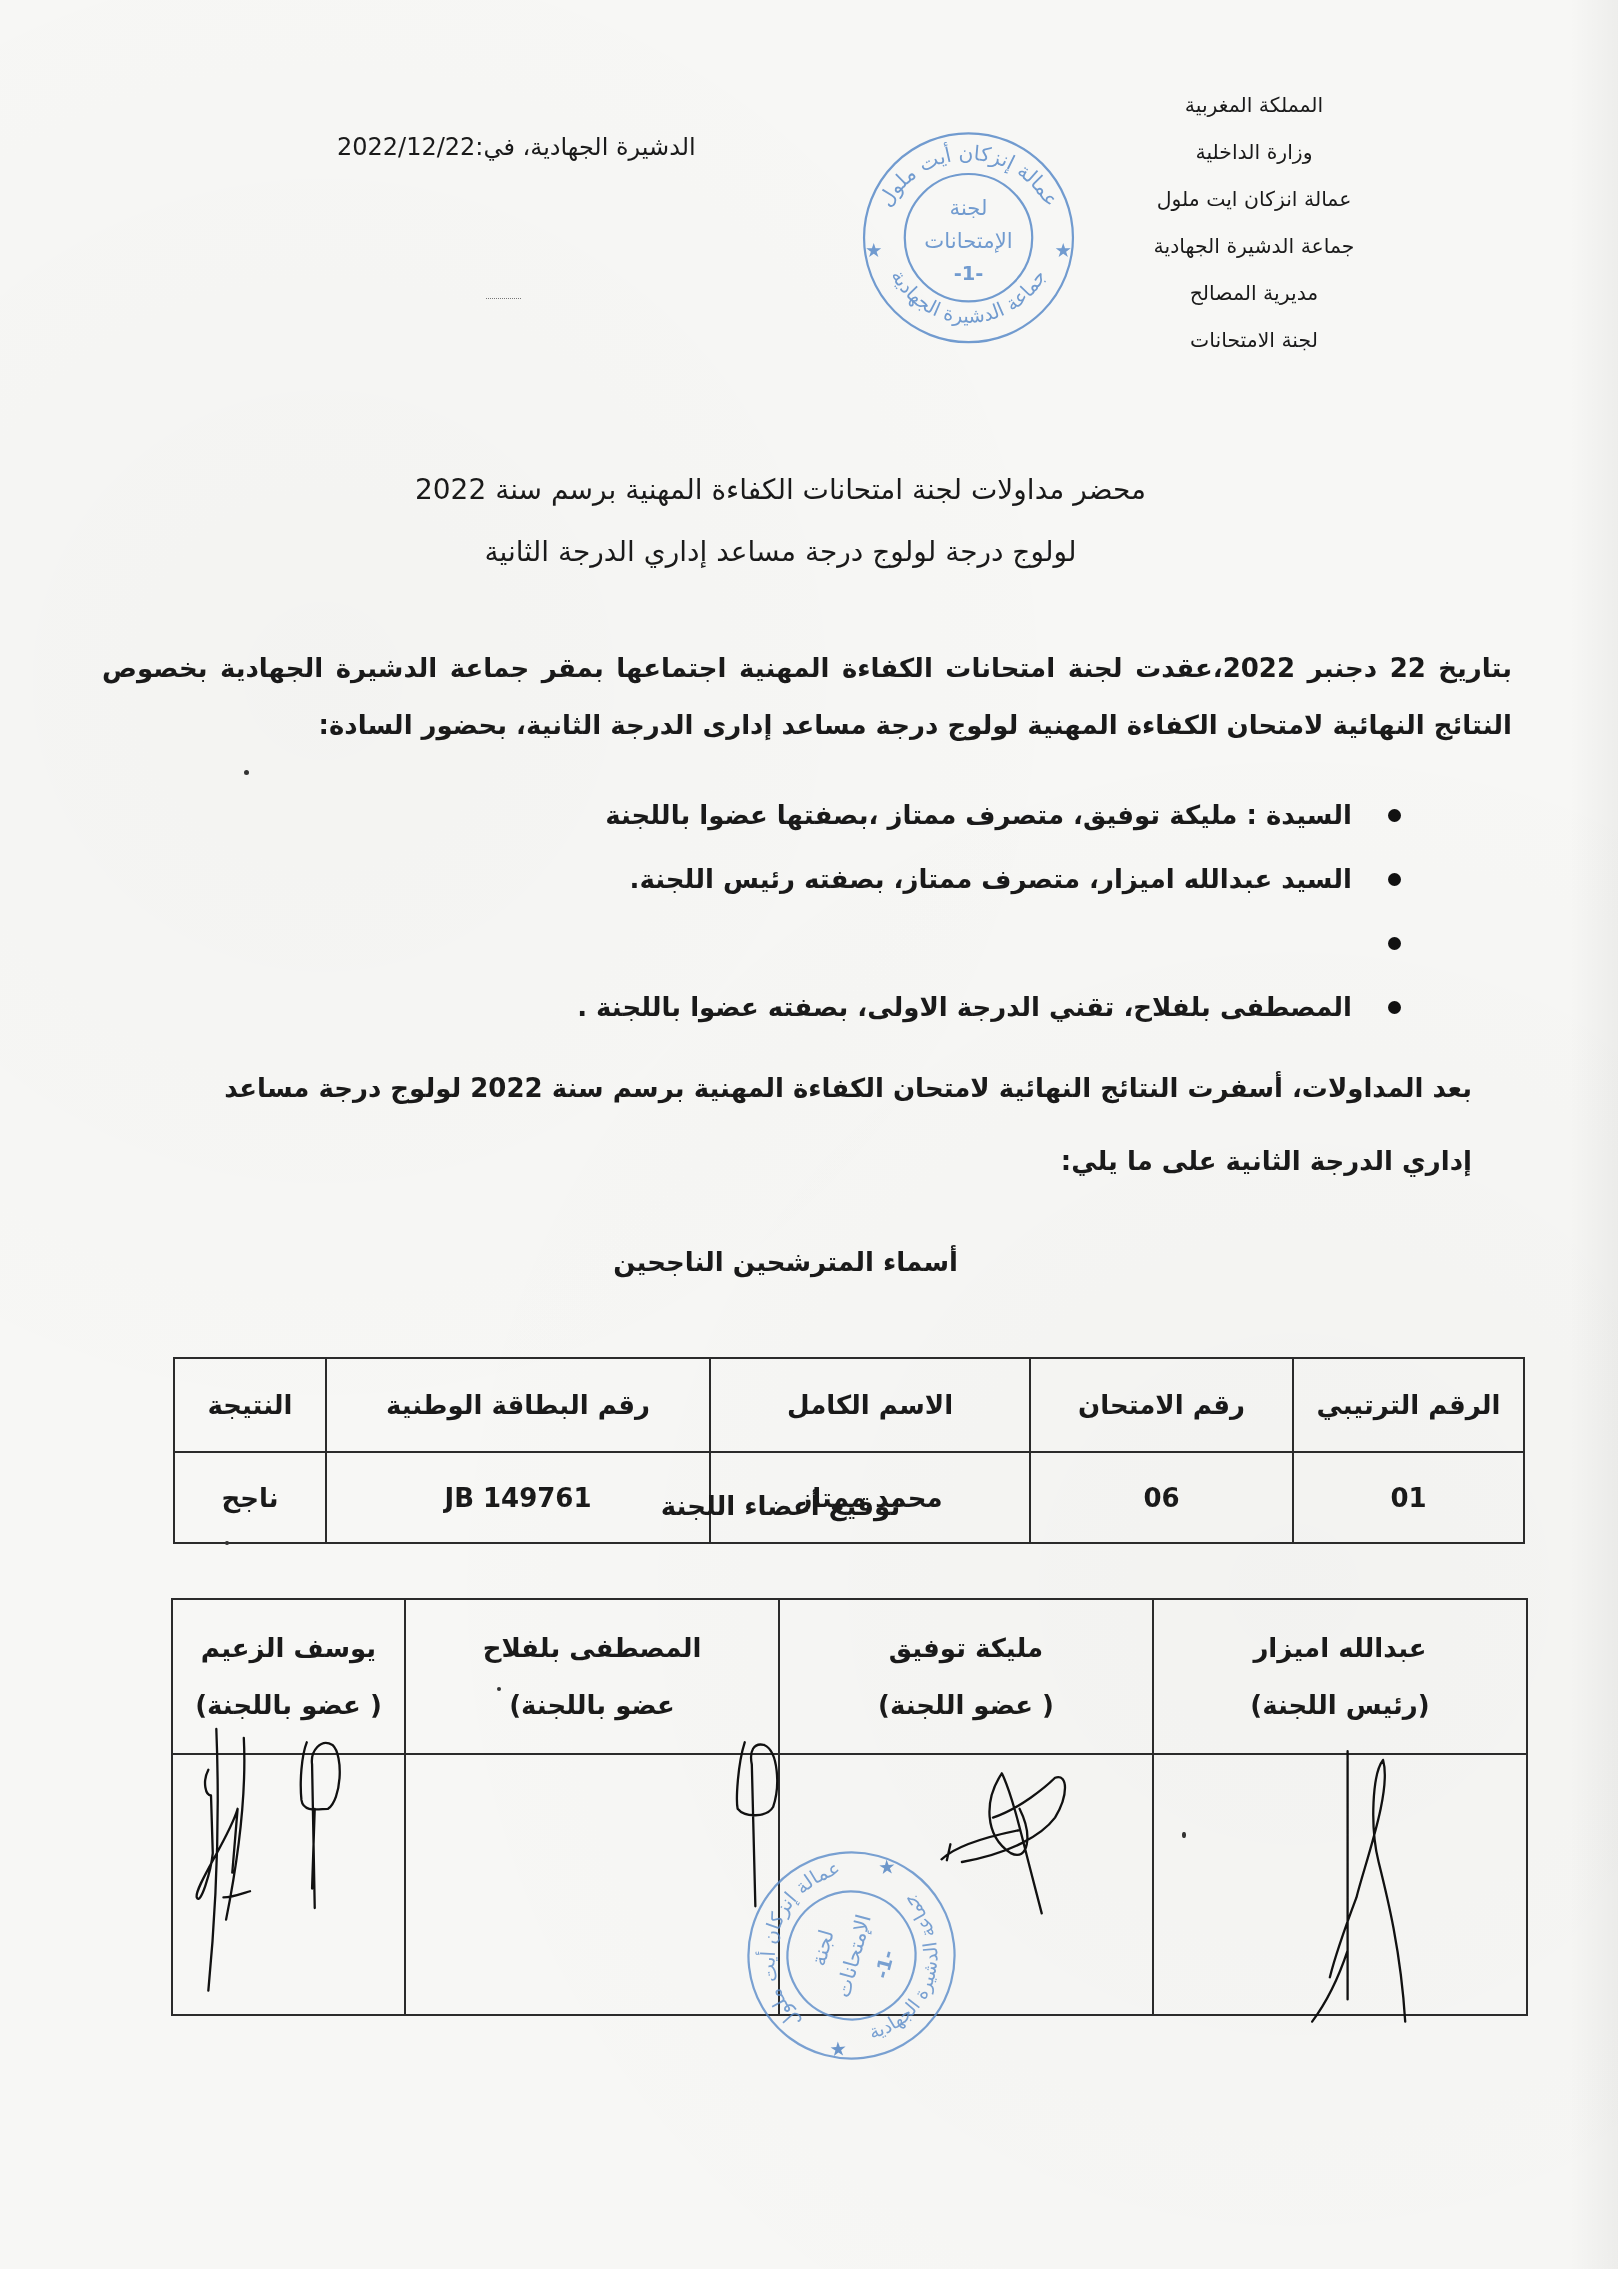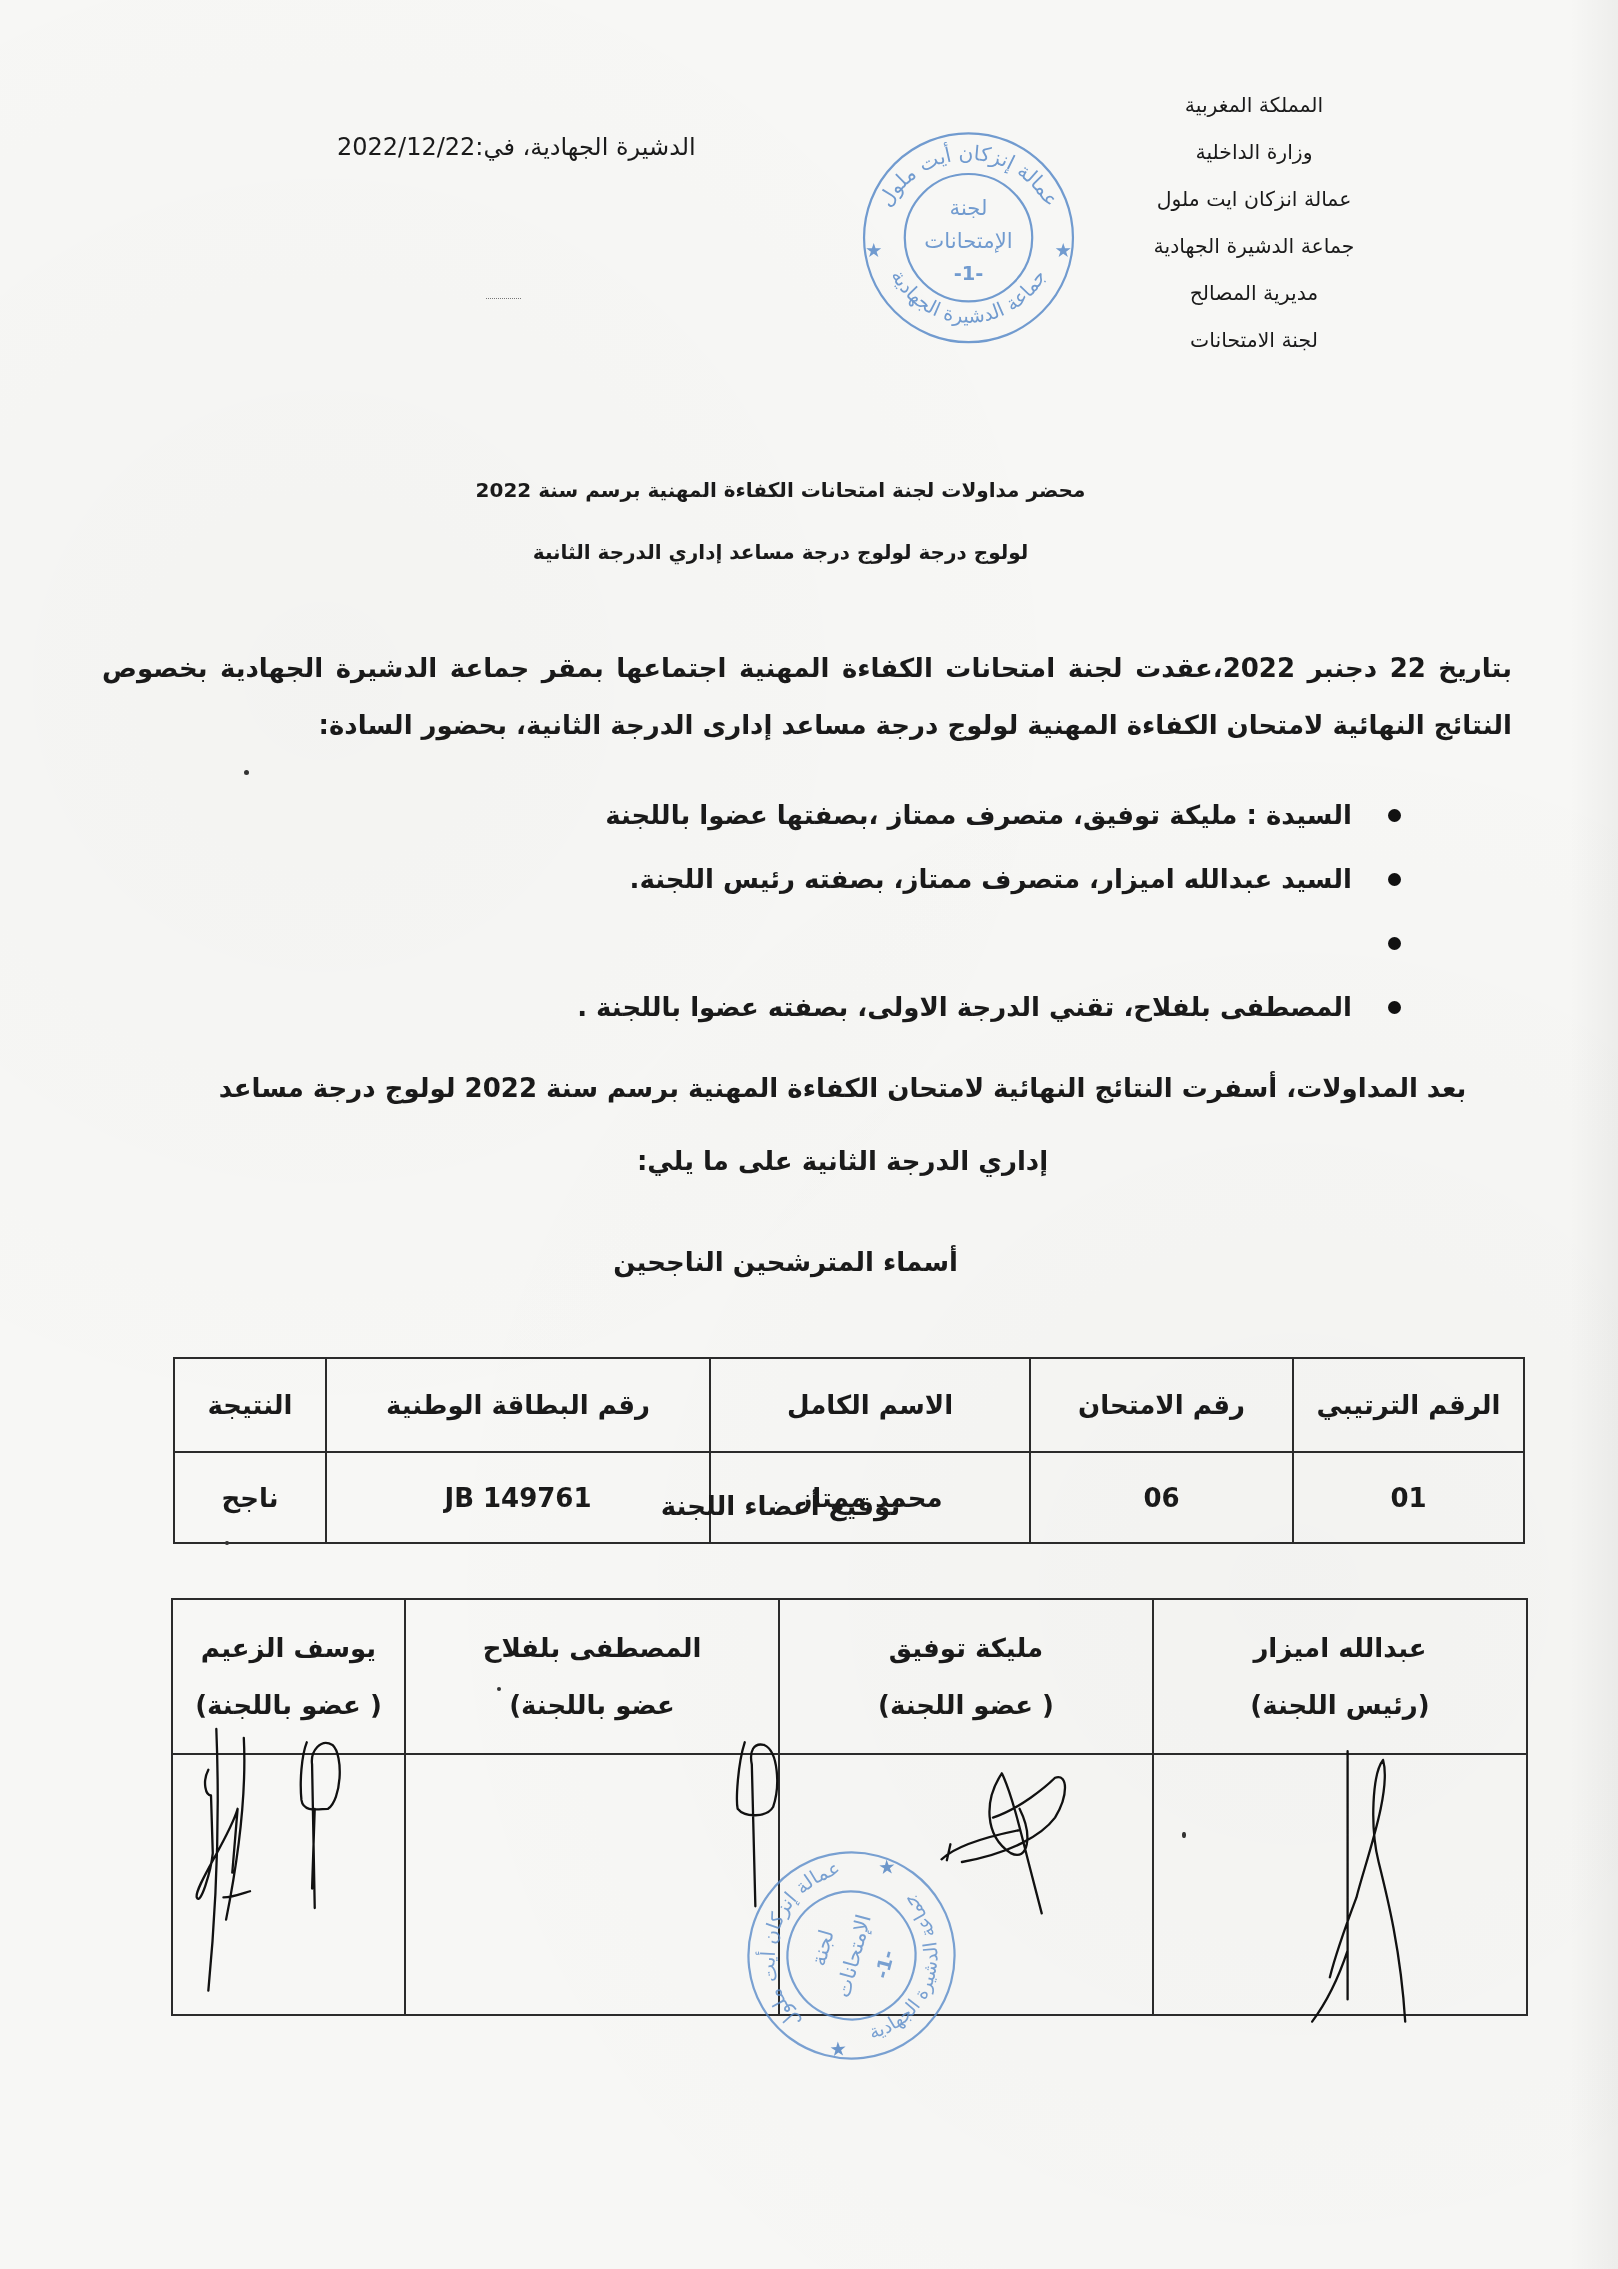--- a/index.html
+++ b/index.html
@@ -29,21 +29,21 @@
     .date-line {
       left: 337px; top: 133px; font-size: 24px; white-space: nowrap;
     }
 
     
     .seal { pointer-events: none; }
 
     
     .title {
       left: 337px; width: 887px; text-align: center;
-      font-size: 20px; font-weight: bold; line-height: 62px;
+      font-size: 28px; font-weight: normal; line-height: 62px;
     }
 
     
     .para {
       right: 106px; width: 1410px; font-size: 26px; font-weight: bold;
       line-height: 57px; text-align: justify; text-align-last: right;
     }
     .bullets {
       right: 217px; width: 1153px; margin: 0; padding: 0; list-style: none;
       font-size: 26px; font-weight: bold;
@@ -132,21 +132,21 @@
 <div class="abs para rtl" style="top:640px;">بتاريخ 22 دجنبر 2022،عقدت لجنة امتحانات الكفاءة المهنية اجتماعها بمقر جماعة الدشيرة الجهادية بخصوص النتائج النهائية لامتحان الكفاءة المهنية لولوج درجة مساعد إدارى الدرجة الثانية، بحضور السادة:</div>
 <div class="speck" style="left:244px;top:770px;width:5.3px;height:5.3px;"></div>
 
 <ul class="abs bullets rtl" style="top:789px;">
   <li><span class="bullet-dot"></span><span>السيدة : مليكة توفيق، متصرف ممتاز ،بصفتها عضوا باللجنة</span></li>
   <li><span class="bullet-dot"></span><span>السيد عبدالله اميزار، متصرف ممتاز، بصفته رئيس اللجنة.</span></li>
   <li><span class="bullet-dot"></span></li>
   <li><span class="bullet-dot"></span><span>المصطفى بلفلاح، تقني الدرجة الاولى، بصفته عضوا باللجنة .</span></li>
 </ul>
 
-<div class="abs after-para rtl" style="top:1052px;right:146px;width:1259px;text-align:center;">بعد المداولات، أسفرت النتائج النهائية  لامتحان الكفاءة المهنية برسم سنة 2022 لولوج درجة مساعد إداري الدرجة الثانية على ما يلي:</div>
+<div class="abs after-para rtl" style="top:1052px;right:146px;width:1259px;">بعد المداولات، أسفرت النتائج النهائية  لامتحان الكفاءة المهنية برسم سنة 2022 لولوج درجة مساعد إداري الدرجة الثانية على ما يلي:</div>
 
 <div class="abs section-heading rtl" style="left:603px;top:1247px;width:355px;text-align:right;">أسماء  المترشحين الناجحين</div>
 
 <table class="doc-table results-table rtl">
   <thead>
     <tr>
       <th style="width:197px;">الرقم الترتيبي</th>
       <th style="width:229px;">رقم الامتحان</th>
       <th style="width:286px;">الاسم الكامل</th>
       <th style="width:350px;">رقم البطاقة الوطنية</th>

